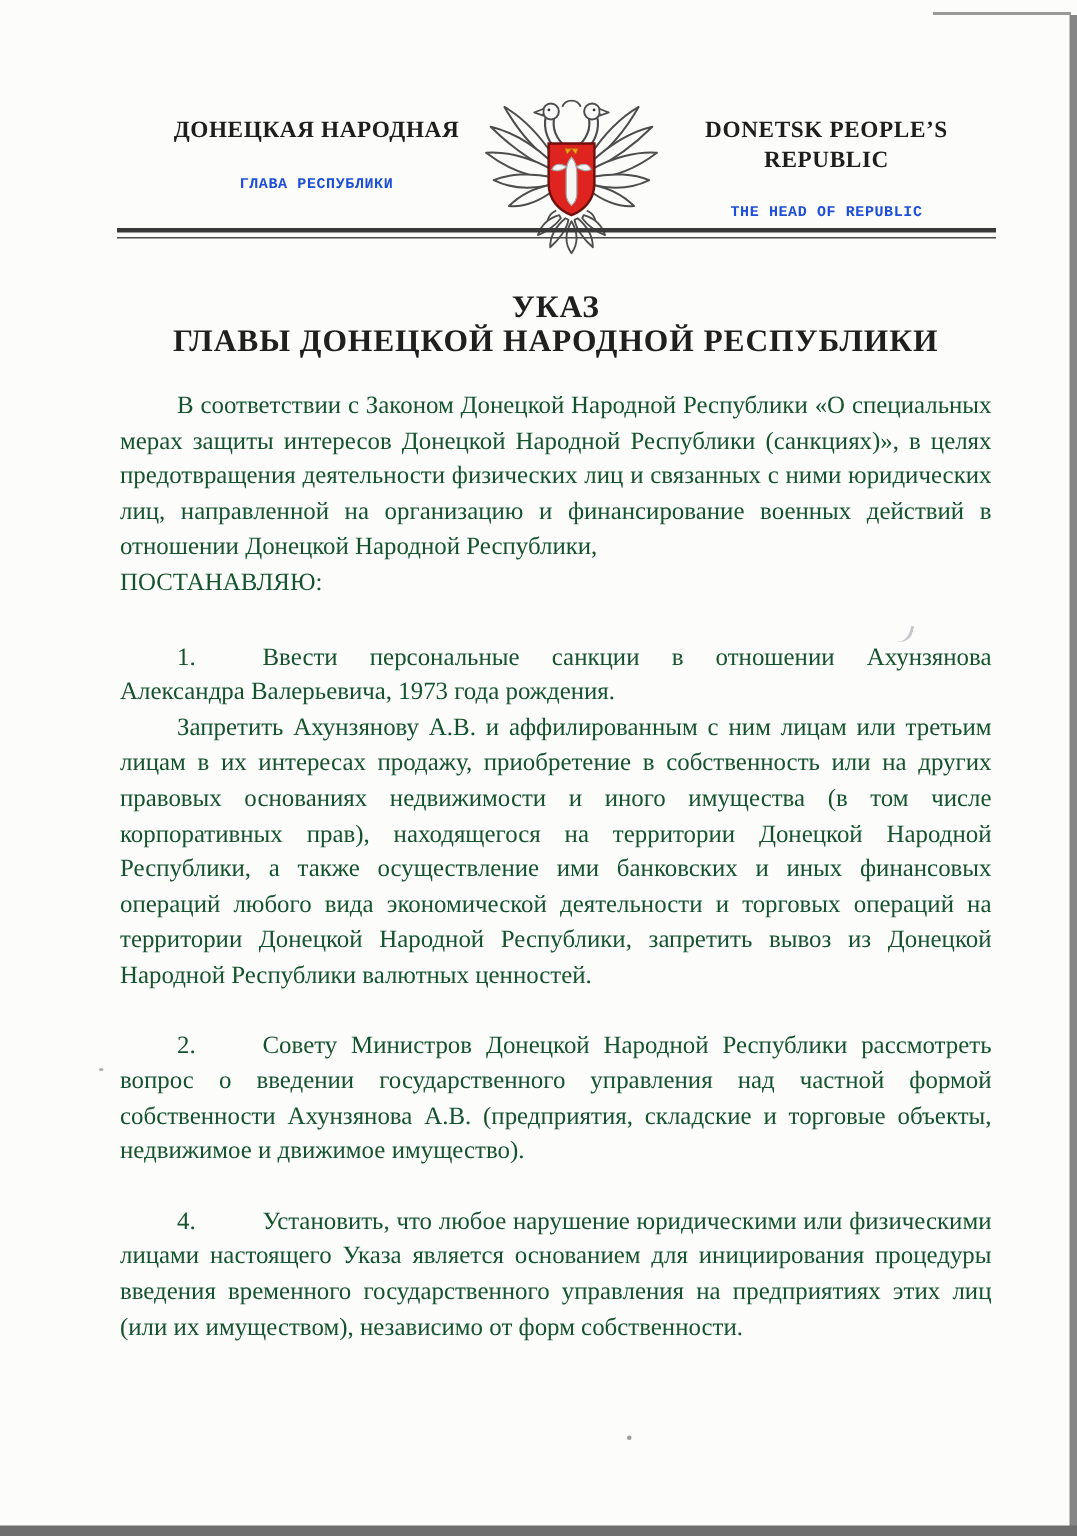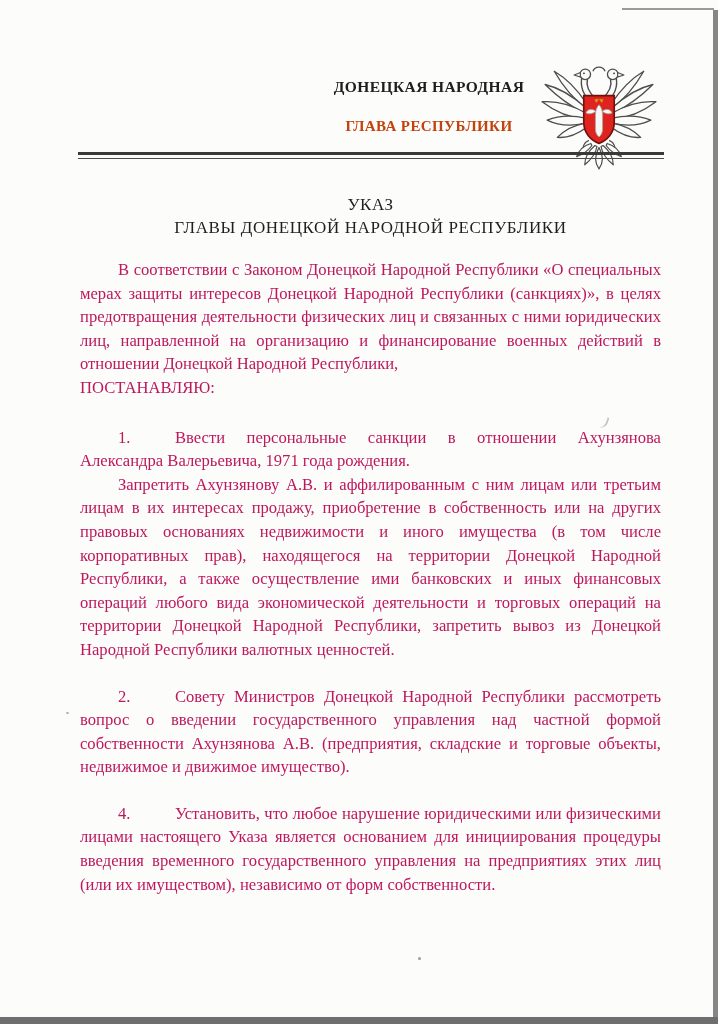--- a/index.html
+++ b/index.html
@@ -11,32 +11,32 @@
   }
   
   .edge-right{position:absolute;top:10px;right:0;width:5px;height:1014px;background:#868686;}
   .edge-bottom{position:absolute;left:0;bottom:0;width:718px;height:7px;background:#6e6e6e;}
   .edge-topright{position:absolute;top:8px;right:4px;width:92px;height:2px;background:#9a9a9a;}
 
   
   .header{position:absolute;top:32px;left:82px;width:578px;display:flex;justify-content:flex-end;align-items:flex-start;margin-top:39px;}
   .org{width:218px;text-align:center;font-weight:bold;padding-top:6px;}
   .org .l1,.org .l2{font-size:15.5px;line-height:19.5px;letter-spacing:0.4px;color:#1e1e1e;}
-  .org .sub{margin-top:21px;font-size:15px;letter-spacing:0.4px;color:#c2410c;}
+  .org .sub{margin-top:21px;font-size:10px;letter-spacing:0.4px;color:#1d4ed8;font-family:Liberation Mono, monospace;}
   .emblem-wrap{width:122px;margin-top:-17px;display:flex;justify-content:center;}
 
   
   .rule{position:absolute;top:152px;left:78px;width:586px;height:3px;
         border-top:3px solid #393939;border-bottom:1px solid #4a4a4a;}
 
   
   .content{position:absolute;top:193px;left:80px;width:581px;}
-  .title1,.title2{text-align:center;font-weight:normal;font-size:17px;line-height:23px;letter-spacing:0.6px;color:#1f1f1f;margin:0;}
+  .title1,.title2{text-align:center;font-weight:bold;font-size:21px;line-height:23px;letter-spacing:0.6px;color:#1f1f1f;margin:0;}
   .subtitle{text-align:center;font-weight:bold;font-style:italic;font-size:16px;letter-spacing:0.3px;color:#262626;margin:24px 0 0 0;}
-  .para{font-size:16.6px;line-height:23.6px;text-align:justify;text-indent:38px;margin:0;color:#be185d;}
+  .para{font-size:16.6px;line-height:23.6px;text-align:justify;text-indent:38px;margin:0;color:#14532d;}
   .preamble{margin-top:19px;}
   .resolve{text-indent:0;}
   .item-first{margin-top:26px;}
   .item-gap{margin-top:23px;}
   .num{display:inline-block;width:57px;text-indent:0;}
 
   
   .artifact-stroke{position:absolute;left:598px;top:416px;width:8px;height:13px;
         border-right:2px solid rgba(95,95,115,0.35);border-radius:0 0 9px 0;transform:rotate(16deg);}
   .artifact-dot-a{position:absolute;left:418px;top:957px;width:3px;height:3px;border-radius:50%;background:rgba(40,40,40,0.45);}
@@ -87,33 +87,38 @@
         </g>
 
         <path d="M45,41 L75,41 L75,67 C75,78 68,85 60,88 C52,85 45,78 45,67 Z" fill="#df231e" stroke="#6d120e" stroke-width="1.6"></path>
         <path d="M55.8,44.5 l1.4,3.4 2.8,-3.6 2.8,3.6 1.4,-3.4 z" fill="#f2a71b" stroke="#b97708" stroke-width="0.5"></path>
         <path d="M56.5,56 C52,53.5 48.6,54.5 47.2,58 C50.2,59.6 54,58.6 56.5,56.6 Z" fill="#f6f6f4" stroke="#a9a9a9" stroke-width="0.8"></path>
         <path d="M63.5,56 C68,53.5 71.4,54.5 72.8,58 C69.8,59.6 66,58.6 63.5,56.6 Z" fill="#f6f6f4" stroke="#a9a9a9" stroke-width="0.8"></path>
         <path d="M60,50 C57.6,52.5 56.5,56 56.5,60.5 L56.5,74 C56.5,77.5 58.3,80.2 60,81.6 C61.7,80.2 63.5,77.5 63.5,74 L63.5,60.5 C63.5,56 62.4,52.5 60,50 Z" fill="#f6f6f4" stroke="#a9a9a9" stroke-width="0.8"></path>
       </svg>
     </div>
 
+    <div class="org">
+      <div class="l1">DONETSK PEOPLE’S</div>
+      <div class="l2">REPUBLIC</div>
+      <div class="sub">THE HEAD OF REPUBLIC</div>
+    </div>
   </div>
 
   <div class="rule"></div>
 
   <div class="content">
     <h1 class="title1">УКАЗ</h1>
     <h1 class="title2">ГЛАВЫ ДОНЕЦКОЙ НАРОДНОЙ РЕСПУБЛИКИ</h1>
 
     <p class="para preamble">В соответствии с Законом Донецкой Народной Республики «О специальных мерах защиты интересов Донецкой Народной Республики (санкциях)», в целях предотвращения деятельности физических лиц и связанных с ними юридических лиц, направленной на организацию и финансирование военных действий в отношении Донецкой Народной Республики,</p>
 
     <p class="para resolve">ПОСТАНАВЛЯЮ:</p>
 
-    <p class="para item-first"><span class="num">1.</span><span>Ввести персональные санкции в отношении Ахунзянова Александра Валерьевича, 1971 года рождения.</span></p>
+    <p class="para item-first"><span class="num">1.</span><span>Ввести персональные санкции в отношении Ахунзянова Александра Валерьевича, 1973 года рождения.</span></p>
 
     <p class="para">Запретить Ахунзянову А.В. и аффилированным с ним лицам или третьим лицам в их интересах продажу, приобретение в собственность или на других правовых основаниях недвижимости и иного имущества (в том числе корпоративных прав), находящегося на территории Донецкой Народной Республики, а также осуществление ими банковских и иных финансовых операций любого вида экономической деятельности и торговых операций на территории Донецкой Народной Республики, запретить вывоз из Донецкой Народной Республики валютных ценностей.</p>
 
     <p class="para item-gap"><span class="num">2.</span><span>Совету Министров Донецкой Народной Республики рассмотреть вопрос о введении государственного управления над частной формой собственности Ахунзянова А.В. (предприятия, складские и торговые объекты, недвижимое и движимое имущество).</span></p>
 
 
     <p class="para item-gap"><span class="num">4.</span><span>Установить, что любое нарушение юридическими или физическими лицами настоящего Указа является основанием для инициирования процедуры введения временного государственного управления на предприятиях этих лиц (или их имуществом), независимо от форм собственности.</span></p>
   </div>
 
   <div class="artifact-stroke"></div>

